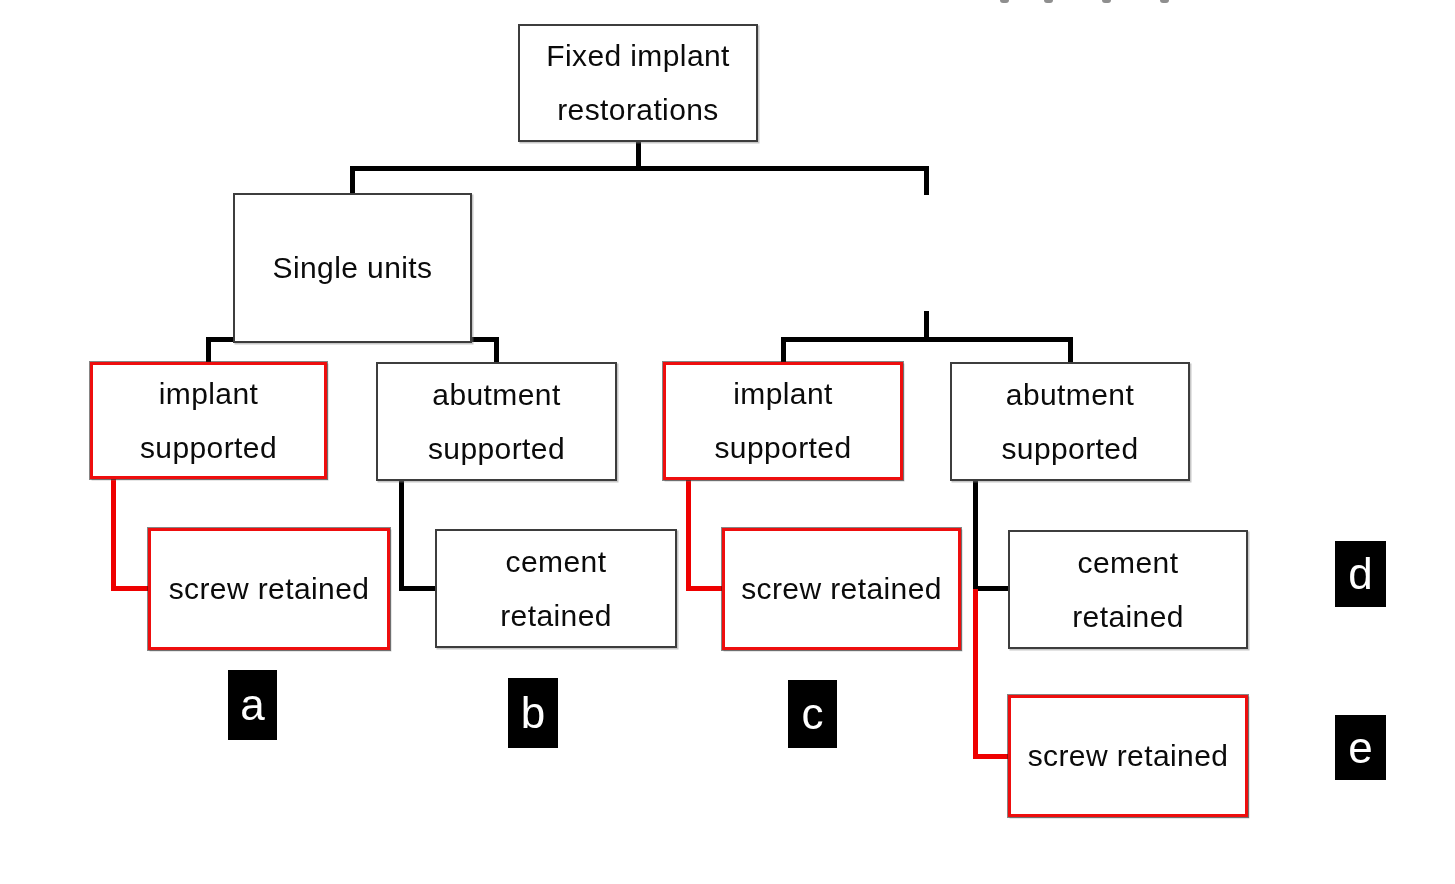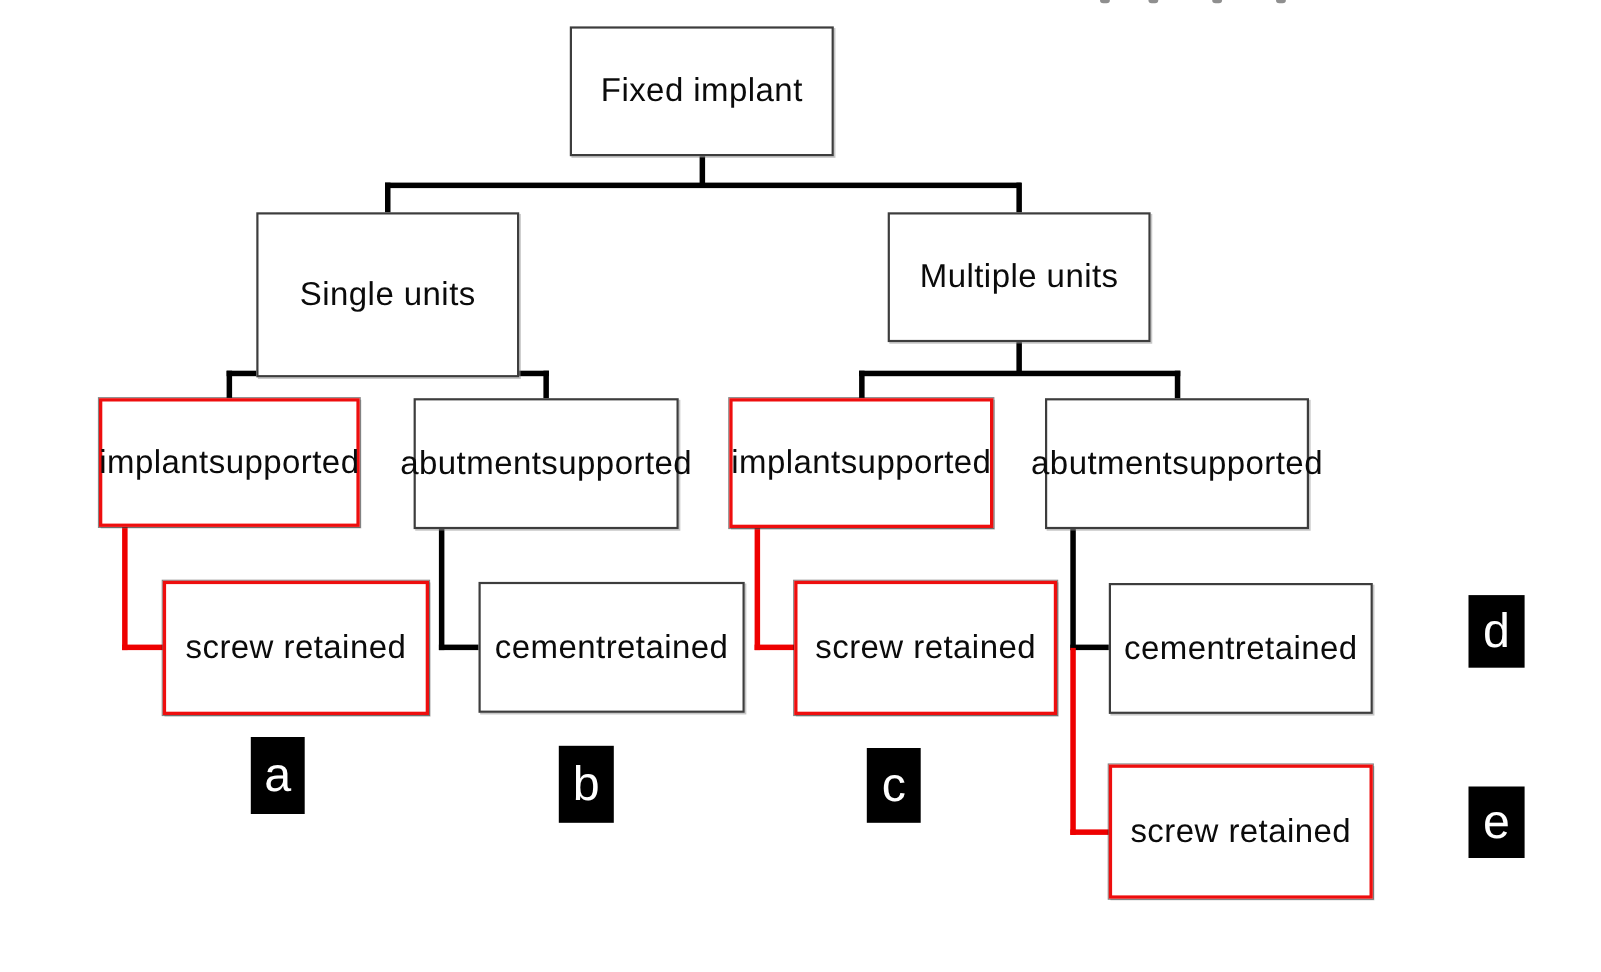--- a/index.html
+++ b/index.html
@@ -22,20 +22,21 @@
   .conn.red { background: var(--highlight-line, #ee0000); }
 
   
   .node {
     position: absolute;
     box-sizing: border-box;
     background: #ffffff;
     border: 2px solid var(--box-border, #3d3d3d);
     box-shadow: 1.5px 1.5px 0 rgba(130,130,130,0.45);
     display: flex;
+    flex-direction: column;
     align-items: center;
     justify-content: center;
     font-size: 30px;
     letter-spacing: 0.4px;
     color: #0b0b0b;
     text-align: center;
   }
   .node.red {
     border: 3px solid var(--highlight-border, #ee0e0e);
     box-shadow: 0 0 0 1px rgba(35,35,35,0.55), 1.5px 1.5px 0 rgba(130,130,130,0.4);
@@ -125,29 +126,27 @@
   <div class="conn red" style="left:686px; top:586px; width:37px; height:5px"></div>
 
   <div class="conn" style="left:973px; top:480px; width:5px; height:111px"></div>
   <div class="conn" style="left:973px; top:586px; width:36px; height:5px"></div>
 
   <div class="conn red" style="left:973px; top:589px; width:5px; height:170px"></div>
   <div class="conn red" style="left:973px; top:754px; width:36px; height:5px"></div>
 
   <div class="node" id="n-root">
     <span class="line">Fixed implant</span>
+    <span class="line">restorations</span>
   </div>
 
   <div class="node" id="n-single">
     <span class="line">Single units</span>
   </div>
 
-  <div class="node" id="n-multiple">
-    <span class="line">Multiple units</span>
-  </div>
 
   <div class="node red" id="n-implant-l">
     <span class="line">implant</span>
     <span class="line">supported</span>
   </div>
 
   <div class="node" id="n-abutment-l">
     <span class="line">abutment</span>
     <span class="line">supported</span>
   </div>

